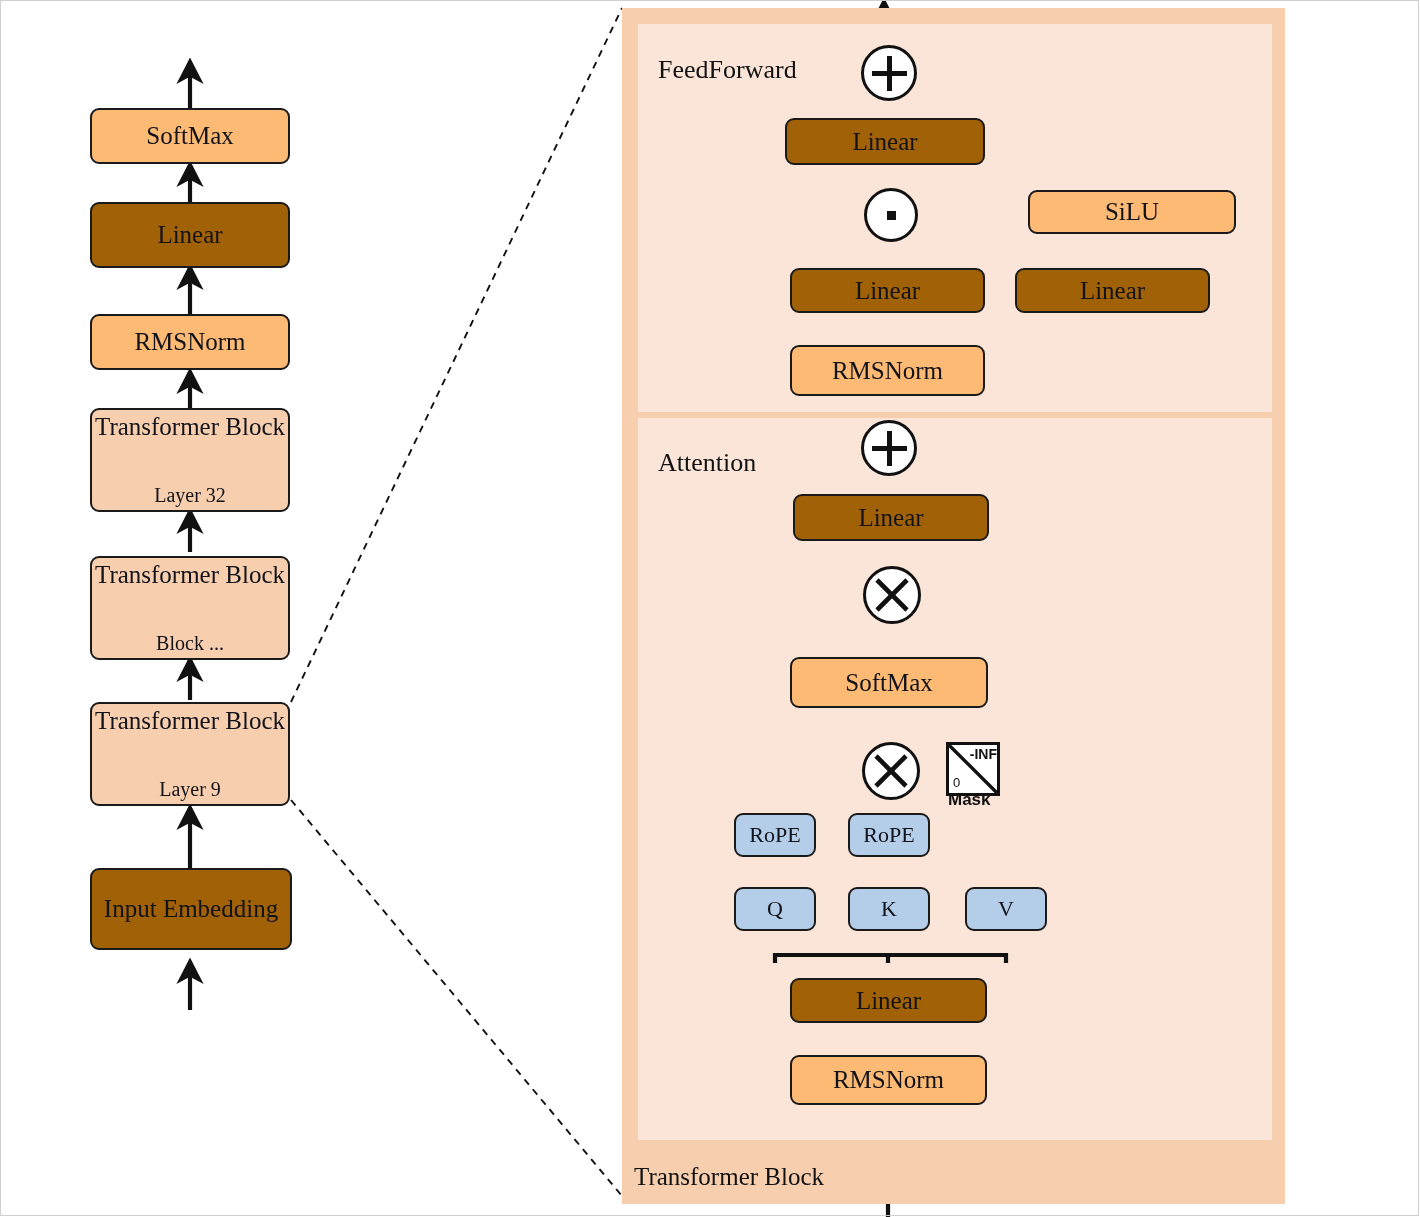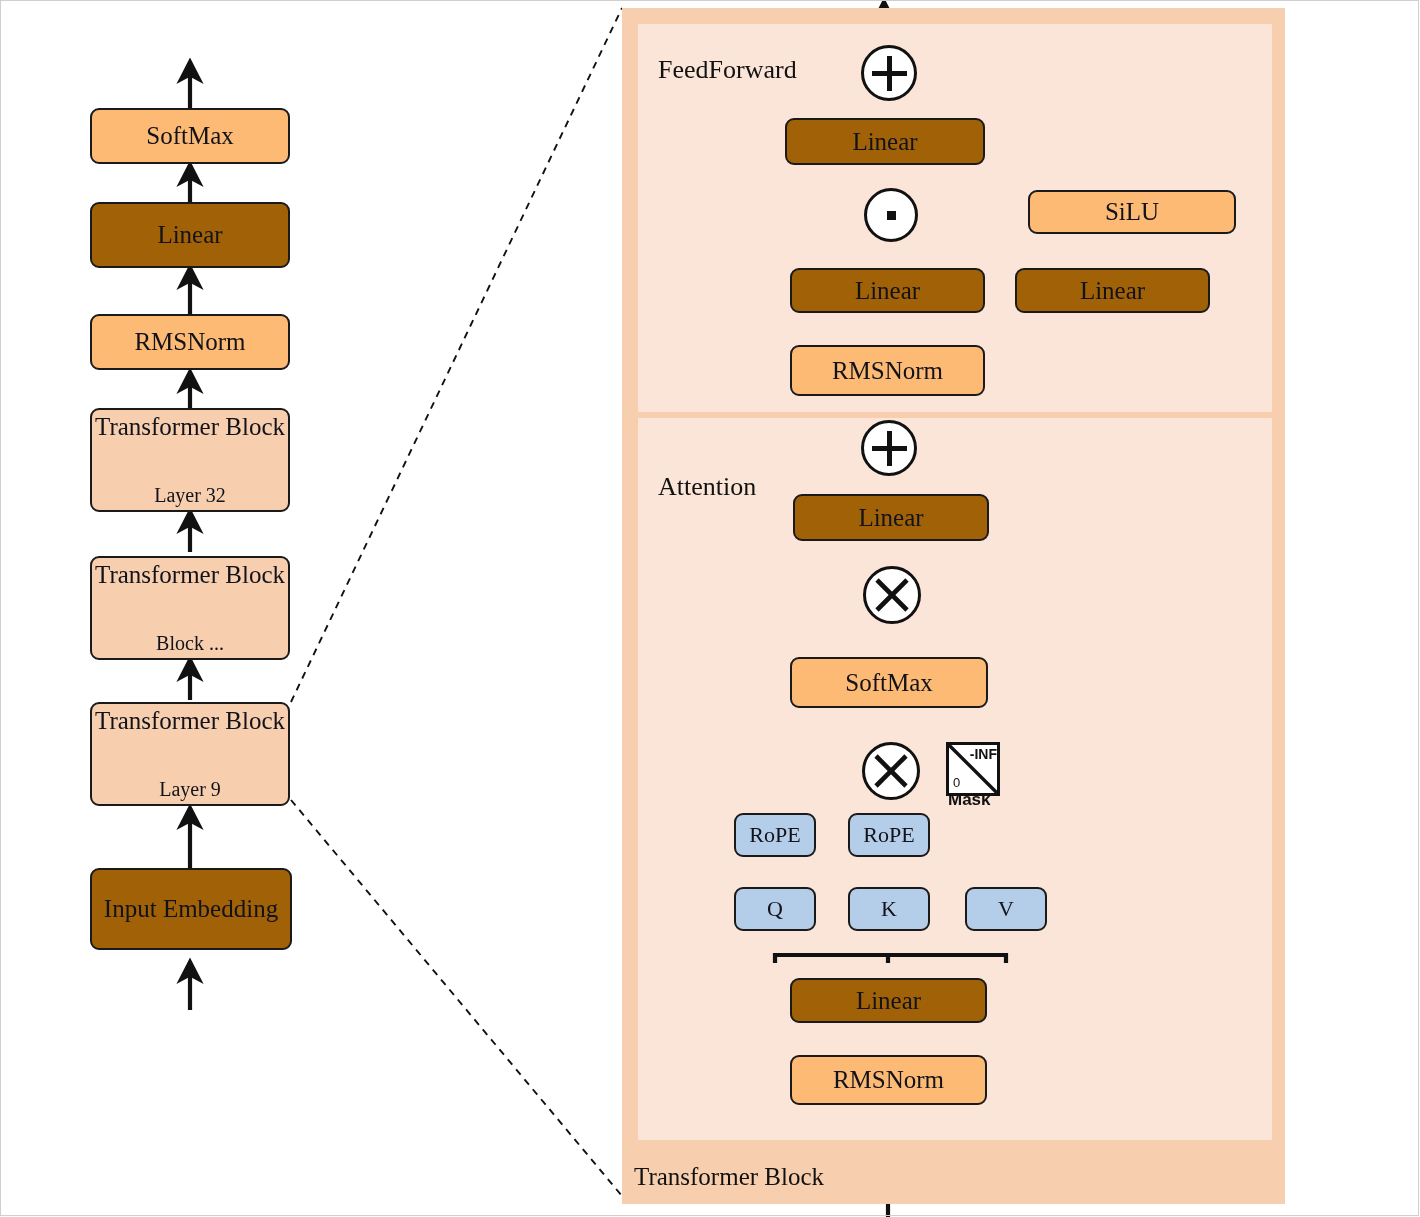--- a/index.html
+++ b/index.html
@@ -189,21 +189,21 @@
   </div>
 
   <div class="outer-box" style="left:622px;top:8px;width:663px;height:1196px;"></div>
 
   <div class="inner-box" style="left:638px;top:24px;width:634px;height:388px;"></div>
 
   <div class="inner-box" style="left:638px;top:418px;width:634px;height:722px;"></div>
 
   <div class="sec-title" style="left:658px;top:55px;">FeedForward</div>
 
-  <div class="sec-title" style="left:658px;top:472px;">Attention</div>
+  <div class="sec-title" style="left:658px;top:448px;">Attention</div>
 
   <div class="blk-title" style="left:634px;top:1163px;">Transformer Block</div>
 
   <div class="op op-plus" style="left:861px;top:45px;width:50px;height:50px;"></div>
 
   <div class="node blue" style="left:785px;top:118px;width:200px;height:47px;">
     <span class="lbl-main">Linear</span>
   </div>
 
   <div class="op op-dot" style="left:864px;top:188px;width:48px;height:48px;"></div>

